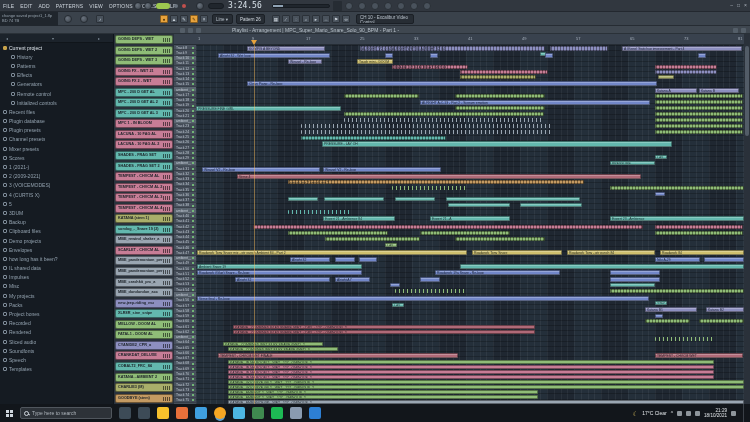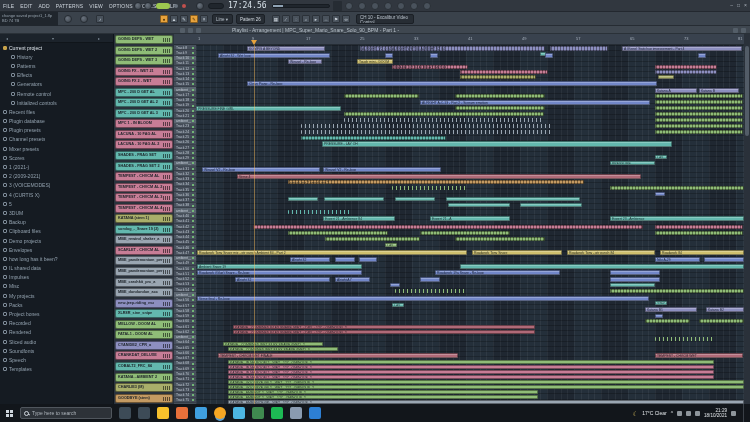--- a/index.html
+++ b/index.html
@@ -133,21 +133,21 @@
         <span class="menu-item">TOOLS</span>
         <span class="menu-item">HELP</span>
       </div>
     <span class="knob" style="left:134px"></span>
     <span class="knob" style="left:144px"></span>
     <span class="pill" id="play-pill" style="left: 156px; width: 14px; background: rgb(157, 201, 79);"></span>
     <span class="tdot" style="left:174px;background:#6a737e"></span>
     <span class="tdot" id="rec-dot" style="left: 182px; background: rgb(192, 80, 77);"></span>
     <span class="knob" style="left:196px"></span>
     <span class="pill" style="left:208px;width:16px;background:#20262d;border:1px solid #171c22"></span>
-    <div class="timedisp">17:24.56</div>
+    <div class="timedisp">3:24.56</div>
     <div class="seekbar">
         <i></i>
       </div>
     <div class="modebox"></div>
     <div id="circ-icons">
         <span class="circ-ic" style="left: 345px;"></span>
         <span class="circ-ic" style="left: 358px;"></span>
         <span class="circ-ic" style="left: 371px;"></span>
         <span class="circ-ic" style="left: 384px;"></span>
         <span class="circ-ic" style="left: 397px;"></span>

